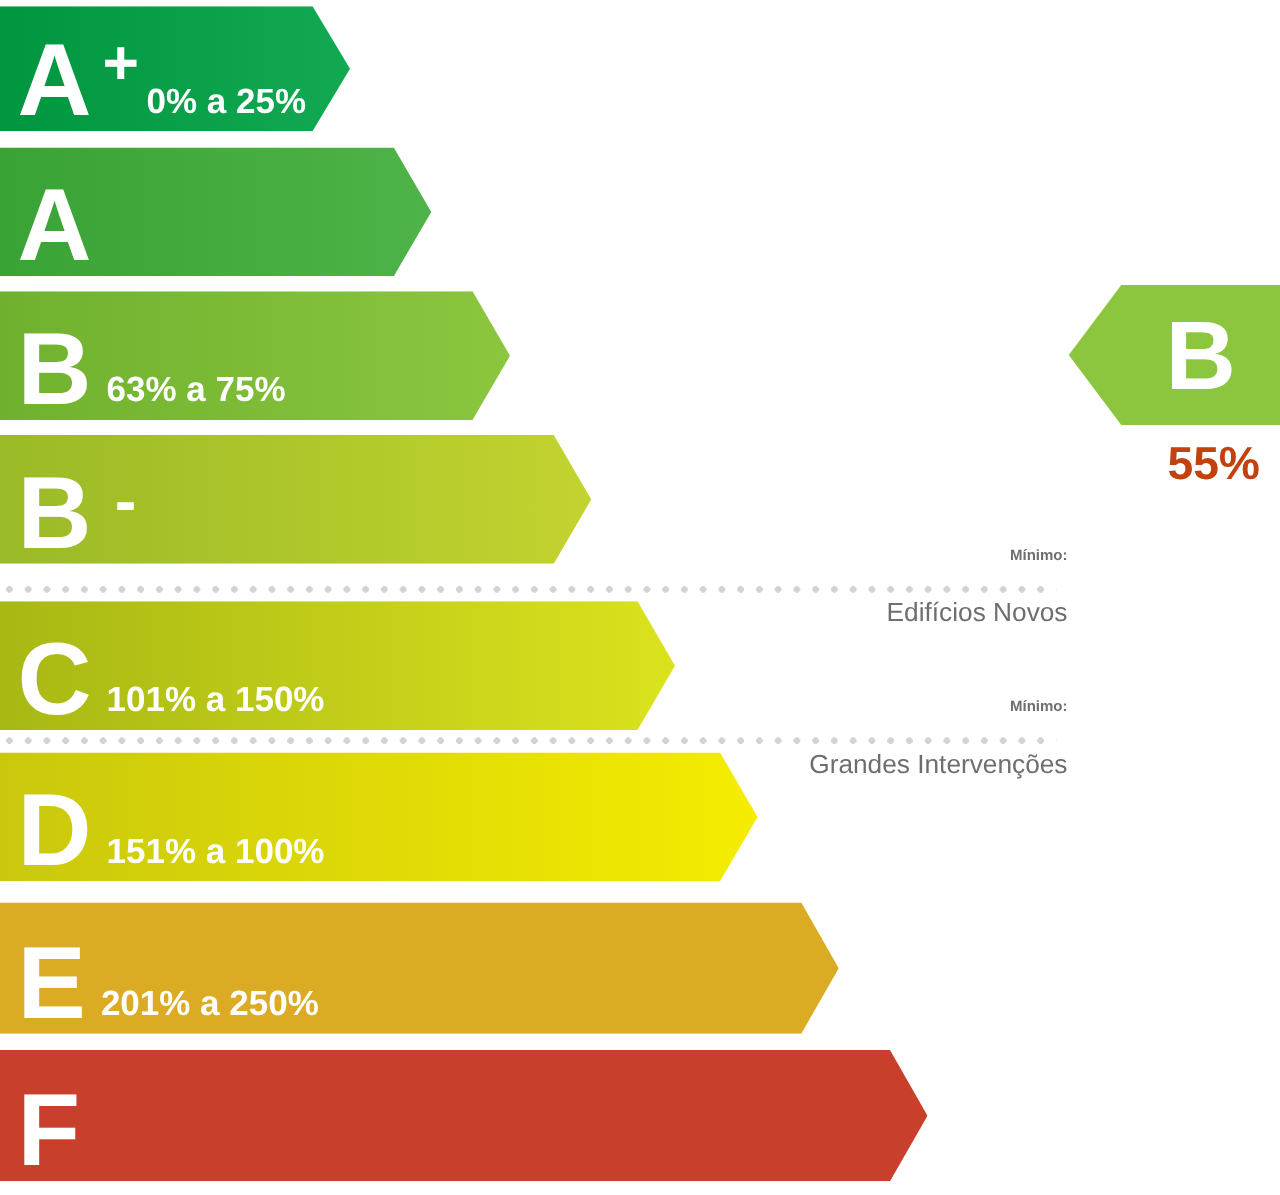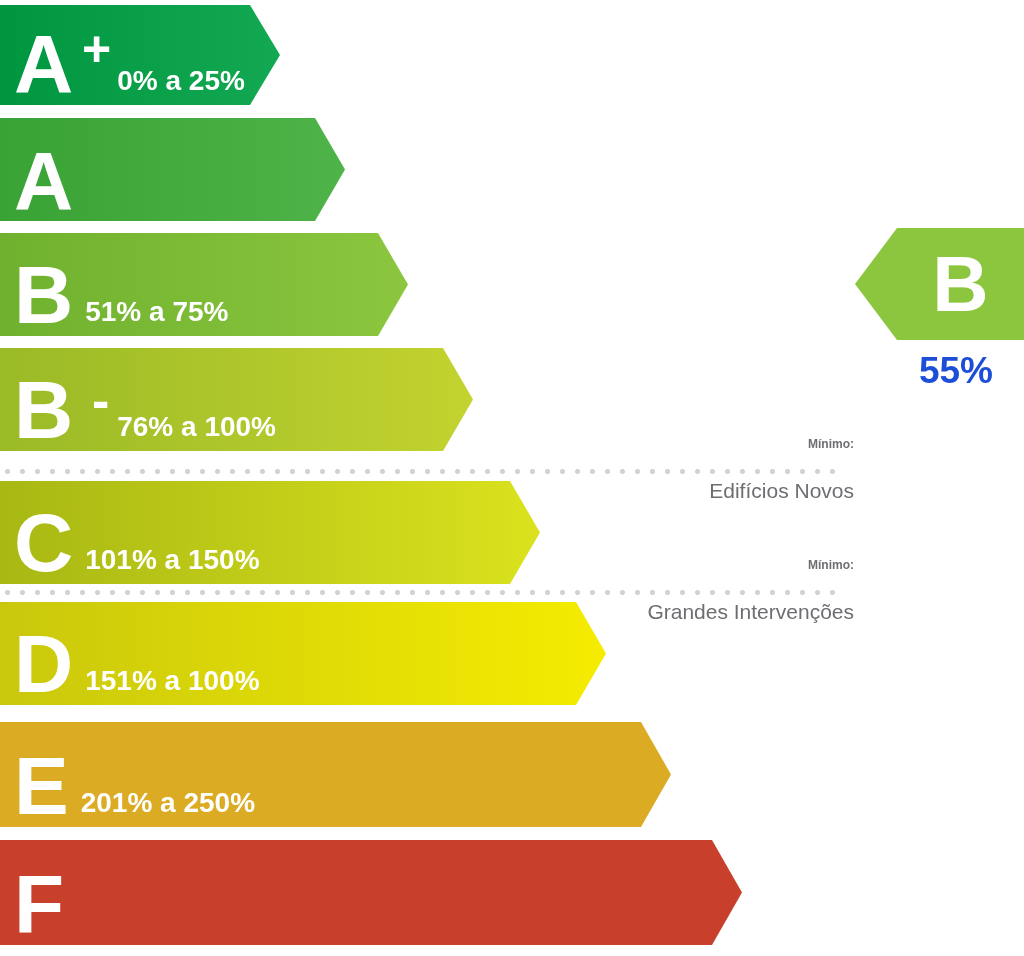--- a/index.html
+++ b/index.html
@@ -174,36 +174,35 @@
           <defs>
             <linearGradient id="grad2" x1="0" y1="0" x2="1" y2="0">
               <stop offset="0%" stop-color="#6fb12e"></stop>
               <stop offset="100%" stop-color="#8cc63f"></stop>
             </linearGradient>
           </defs>
           <polygon points="0,0 378,0 408,51.5 378,103 0,103" fill="url(#grad2)"></polygon>
         </svg>
         <div class="bar-label-group">
           <span class="grade-letter">B</span>
-          <span class="grade-range">51% a 75%</span>
+          <span class="grade-range">63% a 75%</span>
         </div>
       </div>
       <div class="bar" style="top: 348px; width: 473px; height: 103px;">
         <svg width="473" height="103" viewBox="0 0 473 103" preserveAspectRatio="none">
           <defs>
             <linearGradient id="grad3" x1="0" y1="0" x2="1" y2="0">
               <stop offset="0%" stop-color="#9aba27"></stop>
               <stop offset="100%" stop-color="#c3d32f"></stop>
             </linearGradient>
           </defs>
           <polygon points="0,0 443,0 473,51.5 443,103 0,103" fill="url(#grad3)"></polygon>
         </svg>
         <div class="bar-label-group">
           <span class="grade-letter has-sup">B<span class="grade-sup minus">-</span></span>
-          <span class="grade-range">76% a 100%</span>
         </div>
       </div>
       <div class="bar" style="top: 481px; width: 540px; height: 103px;">
         <svg width="540" height="103" viewBox="0 0 540 103" preserveAspectRatio="none">
           <defs>
             <linearGradient id="grad4" x1="0" y1="0" x2="1" y2="0">
               <stop offset="0%" stop-color="#a8b814"></stop>
               <stop offset="100%" stop-color="#dbe21d"></stop>
             </linearGradient>
           </defs>
@@ -272,15 +271,15 @@
         <span class="t2">Grandes Intervenções</span>
       </div>
     </div>
 
   <div id="result-badge" style="left: 855px; top: 228px; width: 169px; height: 112px;">
     <svg id="badge-svg" width="169" height="112" viewBox="0 0 169 112" preserveAspectRatio="none" aria-hidden="true">
       <polygon id="badge-shape" points="42,0 169,0 169,112 42,112 0,56" fill="#8cc63f"></polygon>
     </svg>
     <span class="badge-letter">B</span>
   </div>
-  <div id="result-value" style="top: 352px; right: 31px; color: #1d4ed8;">55%</div>
+  <div id="result-value" style="top: 352px; right: 16px; color: #c2410c;">55%</div>
 
 </div>
 
 </body></html>

